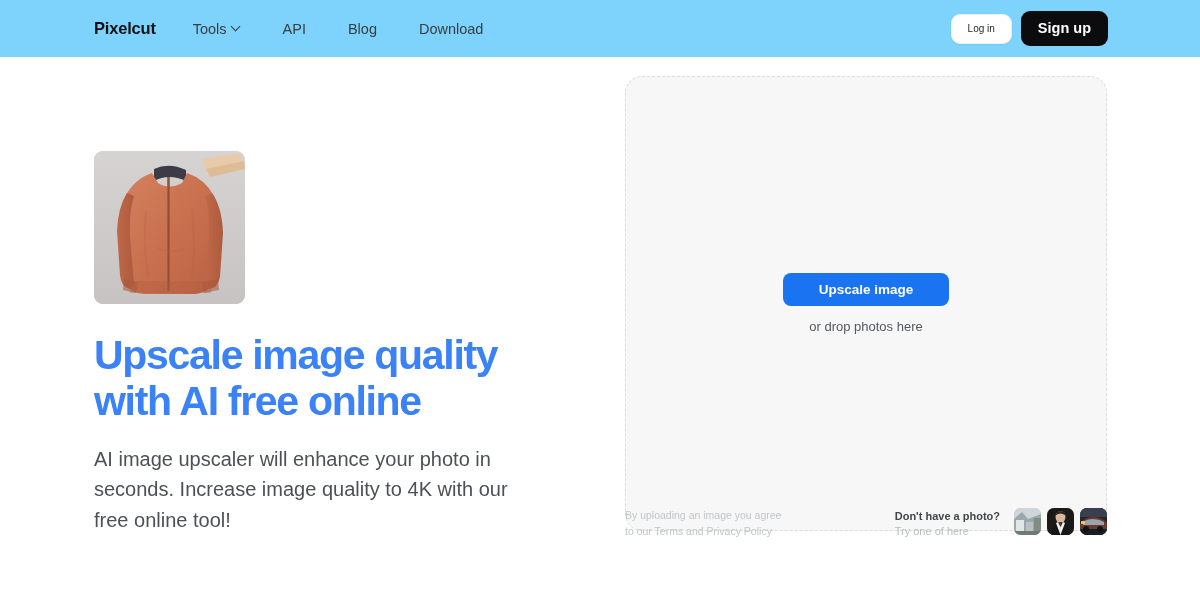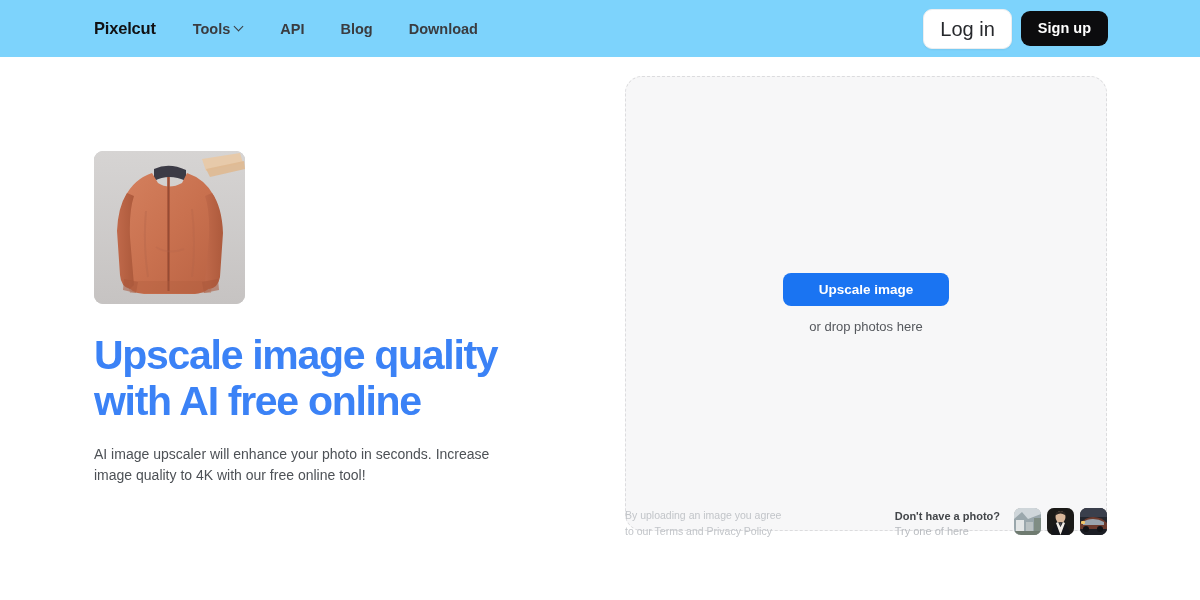--- a/index.html
+++ b/index.html
@@ -33,22 +33,21 @@
     font-weight: 700;
     color: #111113;
     letter-spacing: -0.2px;
     white-space: nowrap;
   }
 
   .nav-links {
     display: flex;
     align-items: center;
     margin-left: 37px;
-    gap: 2px;
-    font-weight: bold;
+    gap: 8px;
   }
 
   .nav-link {
     font-size: 14.5px;
     color: #3a3c40;
     padding: 6px 0;
     margin-right: 34px;
     white-space: nowrap;
     display: inline-flex;
     align-items: center;
@@ -75,21 +74,21 @@
 
   .nav-actions {
     margin-left: auto;
     margin-right: 92px;
     display: flex;
     align-items: center;
     gap: 9px;
   }
 
   .btn-login {
-    font-size: 20px;
+    font-size: 10px;
     color: #26282c;
     background: #ffffff;
     border: 1px solid #eceef0;
     border-radius: 9px;
     padding: 9px 16px;
     line-height: 1;
     cursor: pointer;
     box-shadow: 0 1px 2px rgba(16,18,22,0.05);
     font-family: inherit;
     white-space: nowrap;
@@ -132,21 +131,21 @@
     font-size: 41px;
     line-height: 1.13;
     font-weight: 700;
     letter-spacing: -1.3px;
     color: #3b82f6;
     max-width: 430px;
   }
 
   .hero-sub {
     margin-top: 19px;
-    font-size: 14px;
+    font-size: 20px;
     line-height: 1.53;
     color: #4d5156;
     max-width: 428px;
   }
 
   
   .upload-panel {
     position: absolute;
     left: 625px;
     top: 76px;

